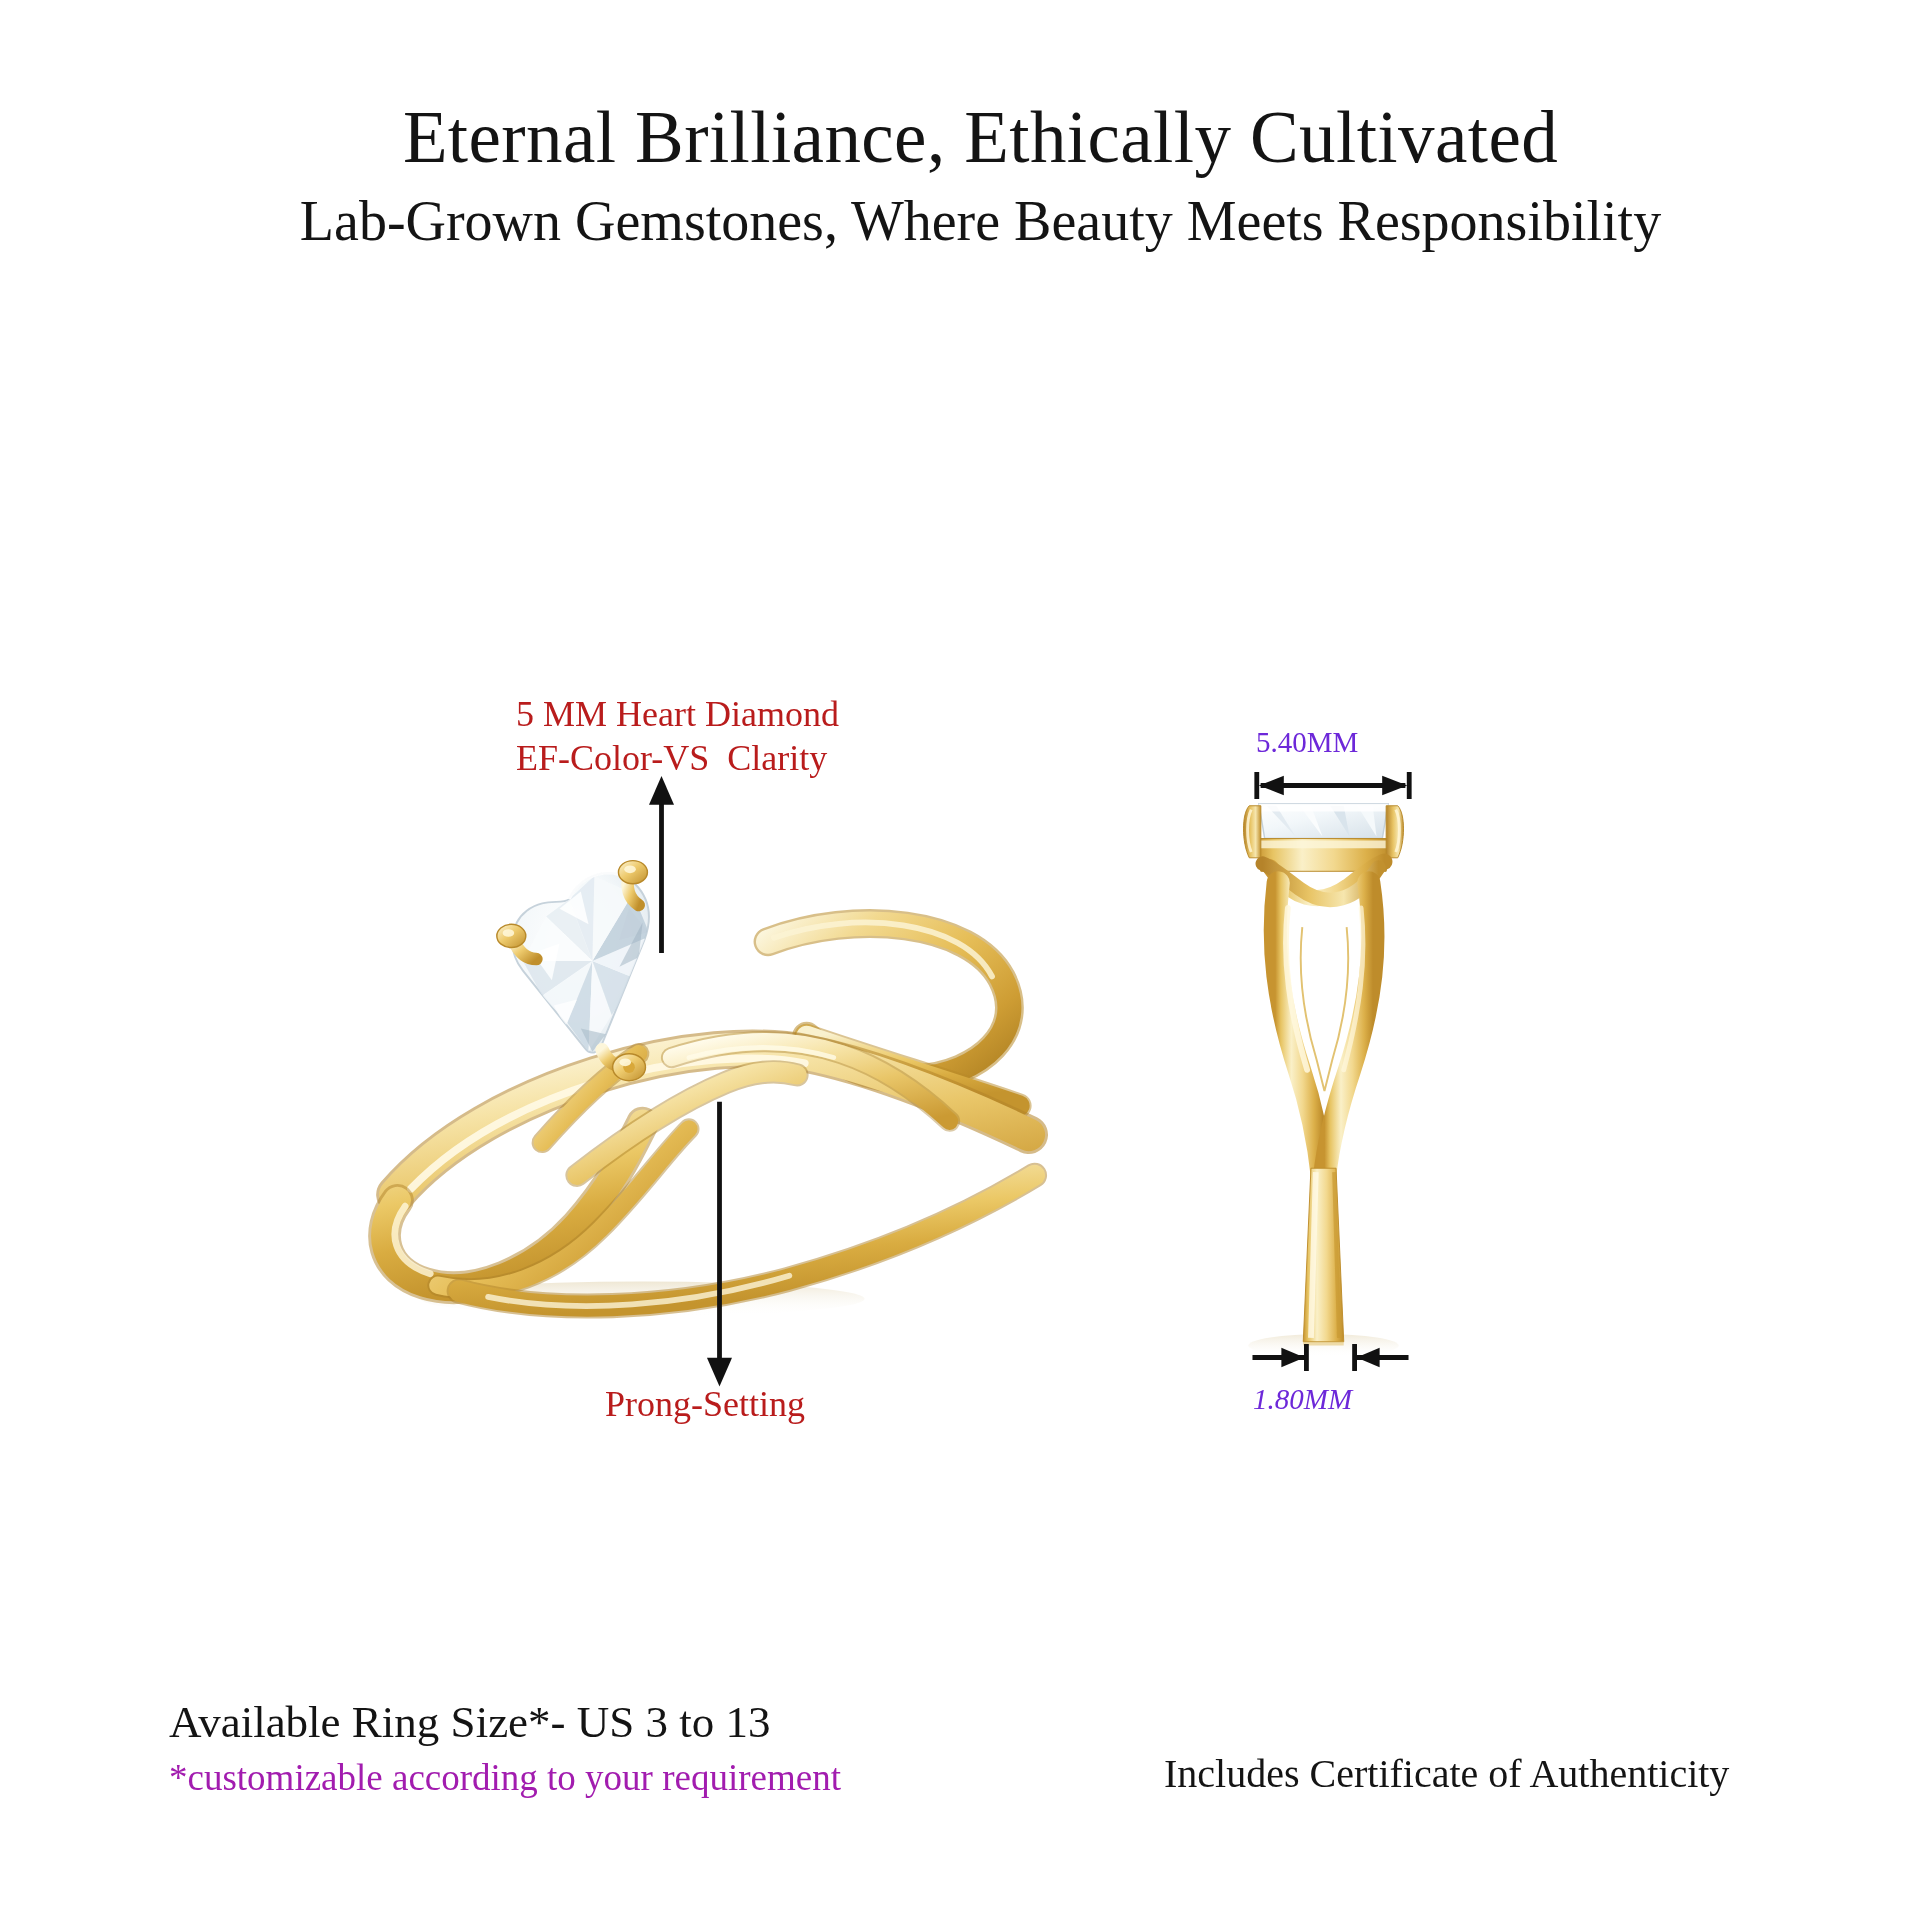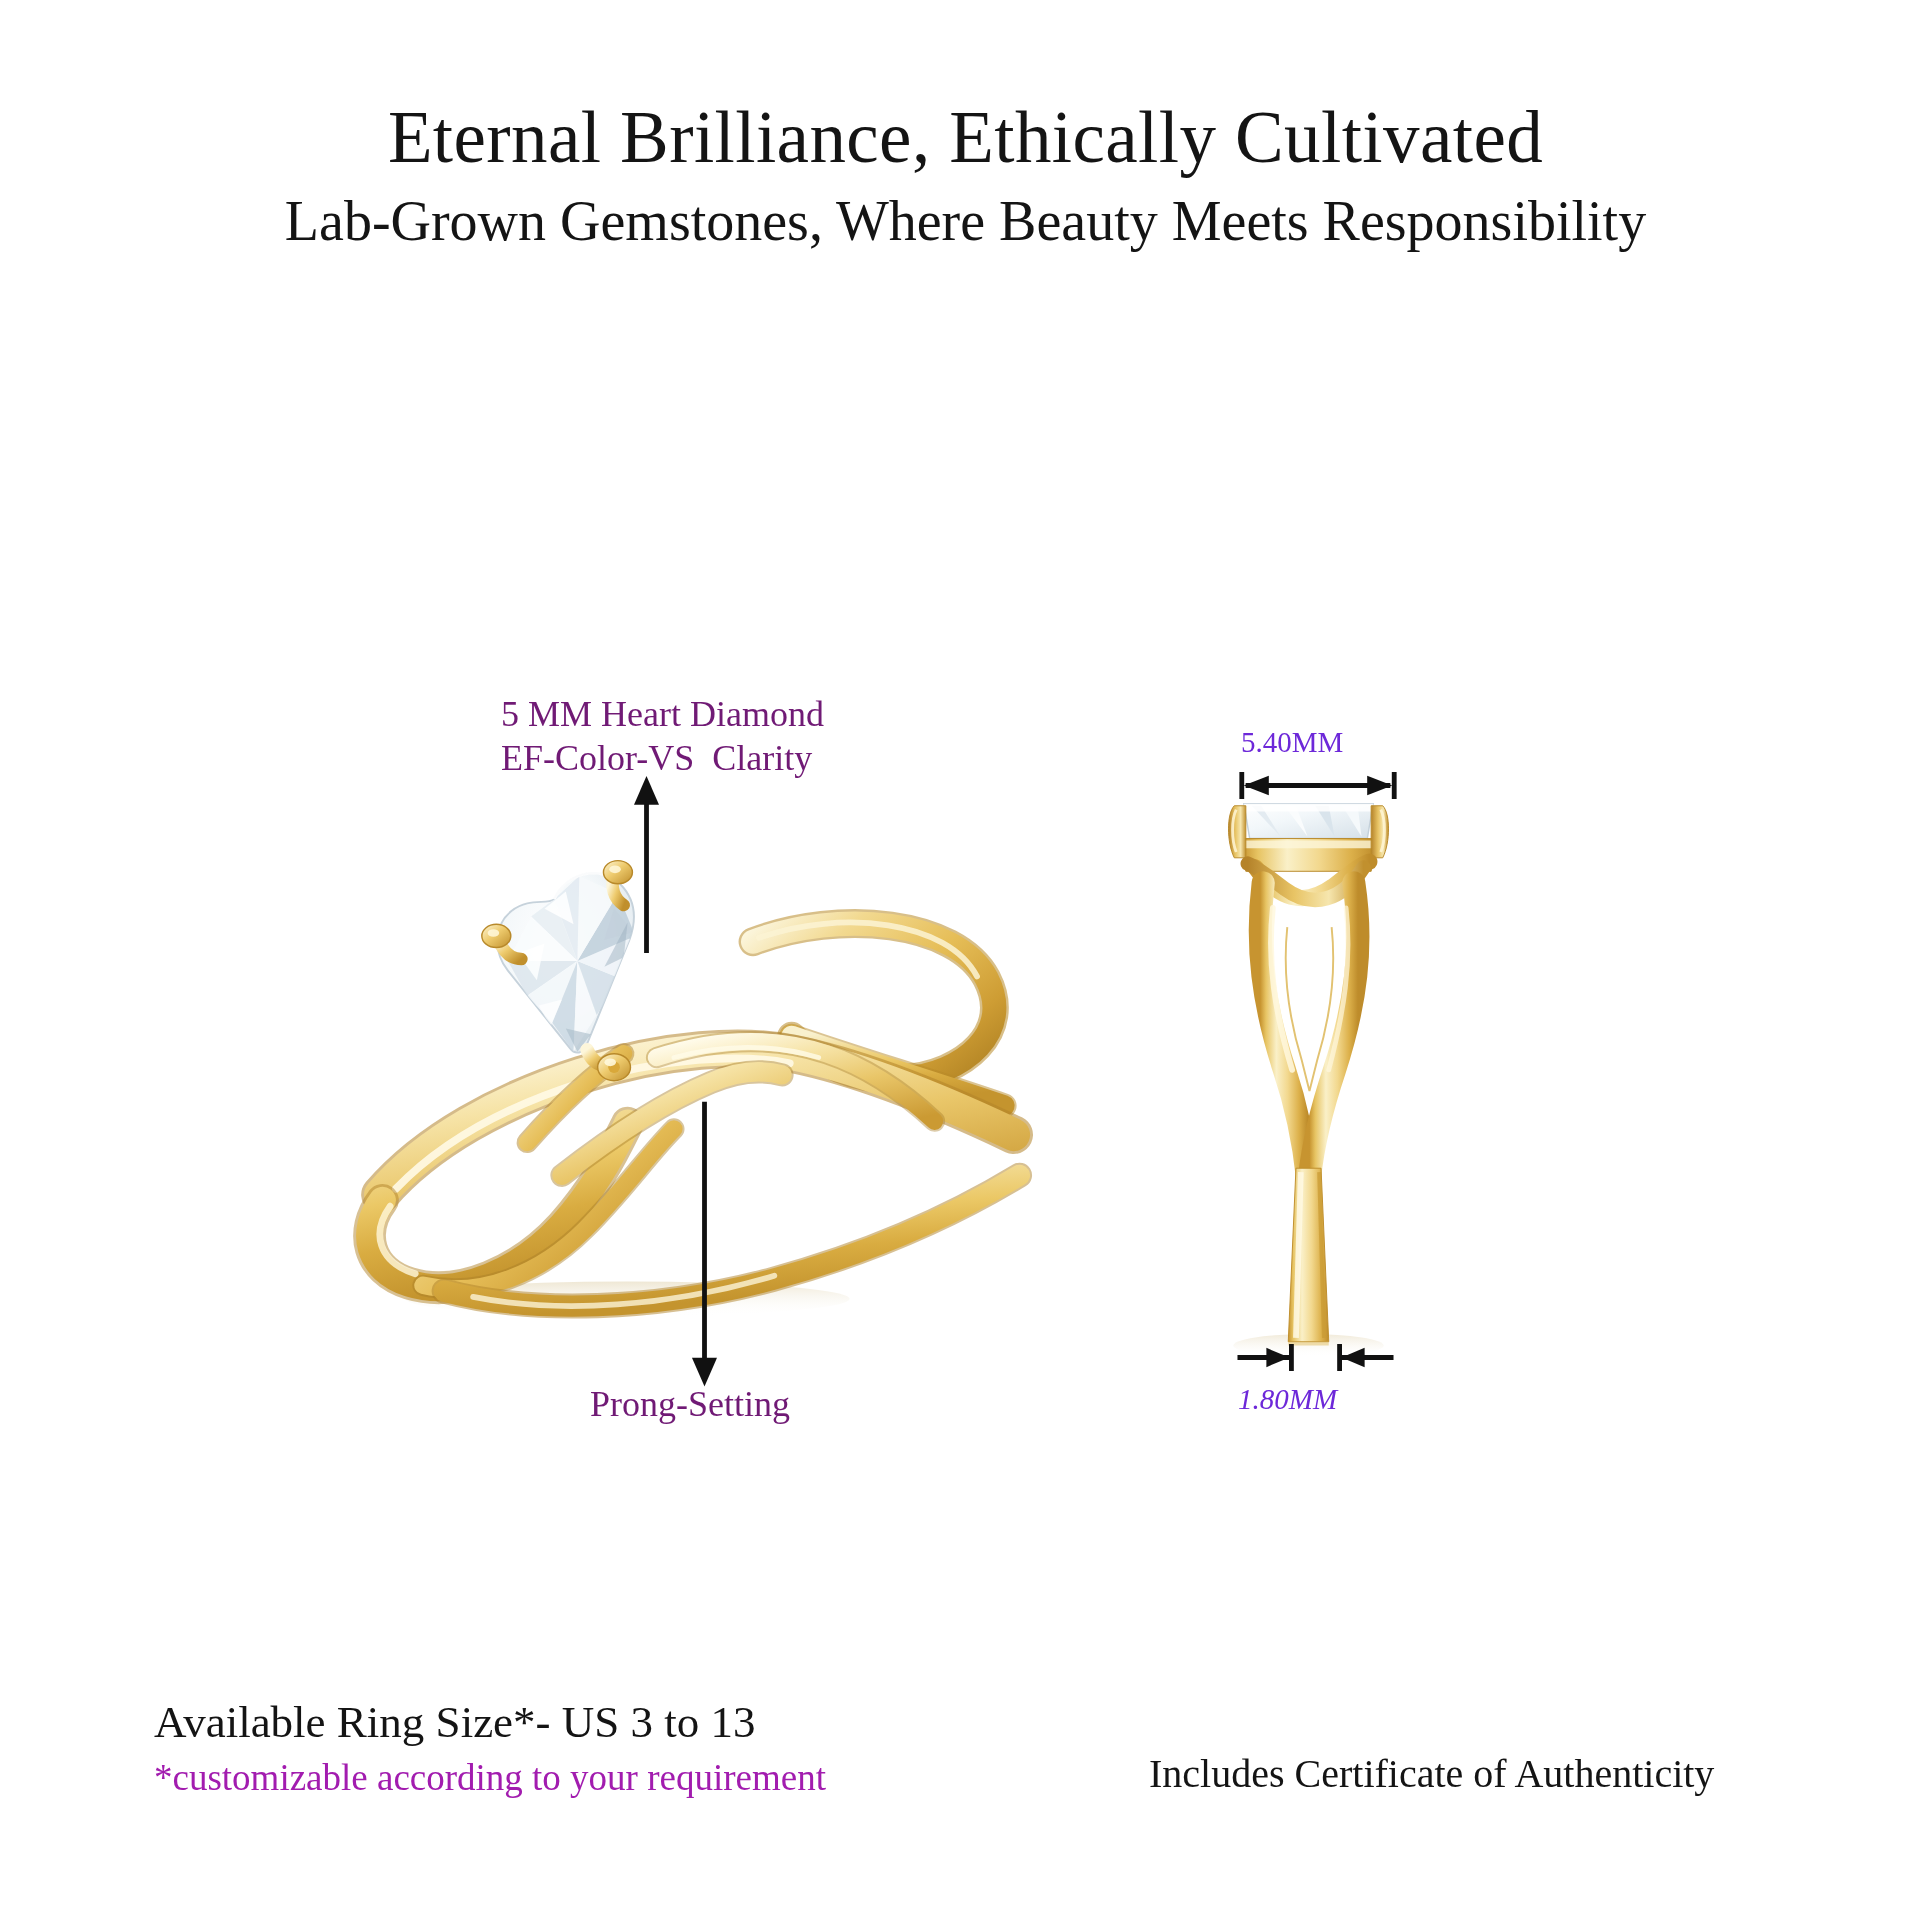--- a/index.html
+++ b/index.html
@@ -8,20 +8,21 @@
     background: #ffffff;
   }
   #page {
     position: relative;
     width: 1766px;
     height: 1931px;
     background: #ffffff;
     overflow: hidden;
     font-family: "Liberation Serif", "DejaVu Serif", serif;
     color: #111111;
+    margin-left: 15px;
   }
 
   
   .header {
     position: absolute;
     left: 0;
     top: 100px;
     width: 1931px;
     text-align: center;
   }
@@ -38,21 +39,21 @@
     line-height: 1.05;
     color: #141414;
     white-space: nowrap;
   }
 
   
   .anno {
     position: absolute;
     font-size: 36px;
     line-height: 1.22;
-    color: #701a75;
+    color: #b91c1c;
     white-space: pre;
   }
   #gem-label {
     left: 501px;
     top: 693px;
     text-align: left;
   }
   #prong-label {
     left: 590px;
     top: 1383px;

